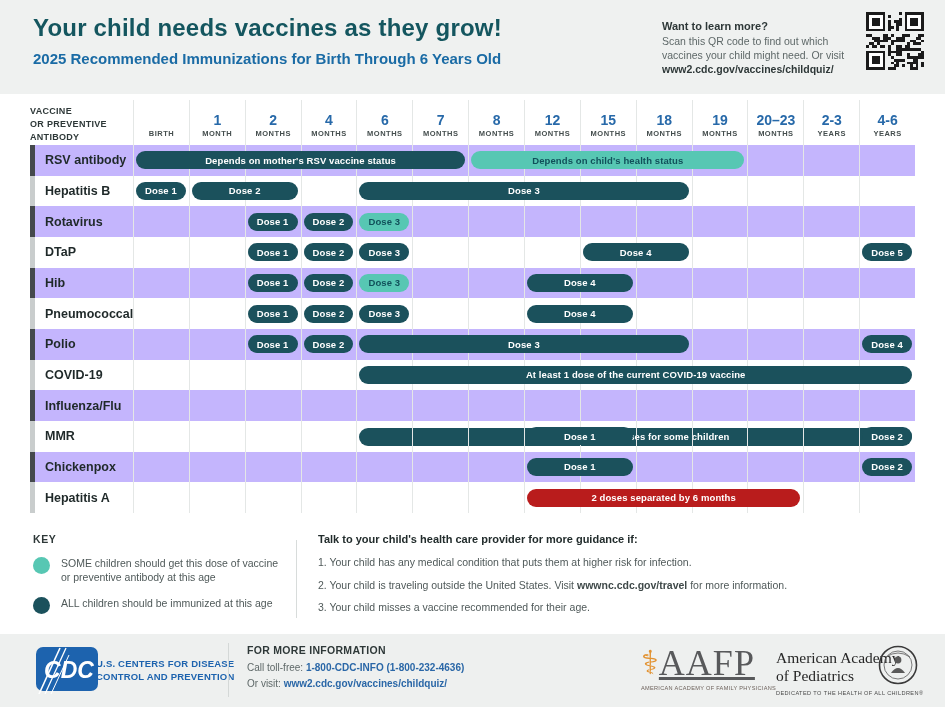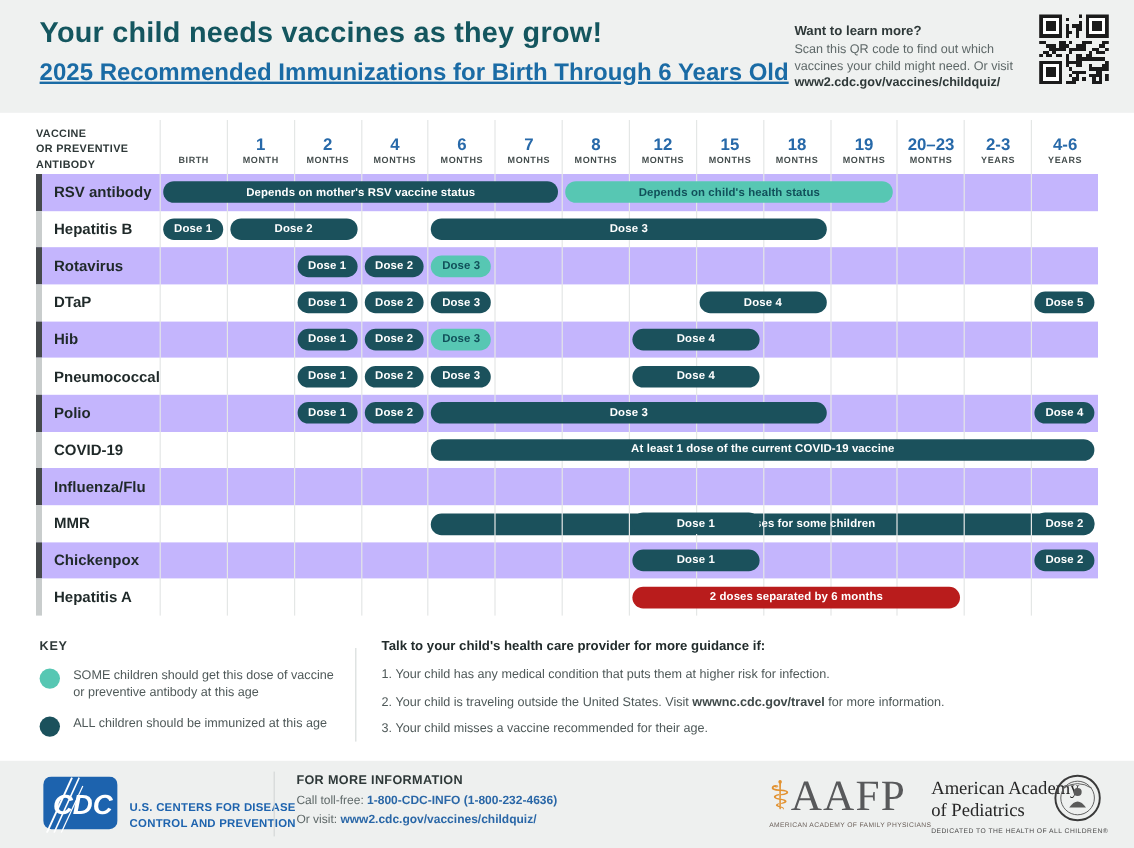--- a/index.html
+++ b/index.html
@@ -4,21 +4,21 @@
 <style>
   html,body { margin:0; padding:0; }
   body {
     width:945px; height:707px; position:relative; background:#ffffff;
     font-family:"Liberation Sans", sans-serif; overflow:hidden;
     -webkit-font-smoothing:antialiased;
   }
   
   .top-band { position:absolute; left:0; top:0; width:945px; height:94px; background:#eff1f0; }
   .page-title { position:absolute; left:33px; top:14px; font-size:24px; font-weight:bold; color:#14565f; letter-spacing:.2px; }
-  .page-subtitle { position:absolute; left:33px; top:50px; font-size:20px; font-weight:bold; color:#1a6ba5;text-decoration:underline; }
+  .page-subtitle { position:absolute; left:33px; top:50px; font-size:15px; font-weight:bold; color:#1a6ba5; }
   .learn { position:absolute; left:662px; top:20px; width:194px; }
   .learn-heading { font-size:11px; font-weight:bold; color:#2e3838; margin-bottom:3px; }
   .learn-text { font-size:10.5px; color:#5e6868; line-height:1.33; }
   .learn-url { font-size:10.5px; font-weight:bold; color:#2e3838; }
   .qr { position:absolute; left:866px; top:12px; width:58px; height:58px; }
   
   .table { position:absolute; left:30px; top:100px; width:885px; }
   .thead { display:flex; height:45px; }
   .corner { width:103px; box-sizing:border-box; padding-top:5px; font-size:9px; font-weight:bold;
             color:#2e3838; line-height:1.45; letter-spacing:.3px; white-space:pre-line; }
@@ -46,31 +46,31 @@
   .key-dot { width:17px; height:17px; border-radius:50%; flex:none; margin-top:1px; }
   .key-text { font-size:10.5px; color:#4f5959; line-height:1.35; }
   .info-divider { position:absolute; left:296px; top:540px; width:1px; height:78px; background:#d8dcdb; }
   .guidance { position:absolute; left:318px; top:533px; width:590px; }
   .guidance-heading { font-size:11px; font-weight:bold; color:#222c2c; margin-bottom:11px; }
   .guidance-item { font-size:10.5px; color:#4f5959; margin-bottom:10.5px; }
   .bold { font-weight:bold; color:#3f4949; }
   
   .footer { position:absolute; left:0; top:634px; width:945px; height:73px; background:#eef0ef; }
   .cdc-logo { position:absolute; left:36px; top:13px; }
-  .cdc-name { position:absolute; left:108px; top:24px; font-size:9.5px; font-weight:bold; color:#1d63ae;
-              white-space:pre-line; line-height:1.32; letter-spacing:.2px;margin-top:10px; }
+  .cdc-name { position:absolute; left:96px; top:24px; font-size:9.5px; font-weight:bold; color:#1d63ae;
+              white-space:pre-line; line-height:1.32; letter-spacing:.2px; }
   .footer-divider { position:absolute; left:228px; top:9px; width:1px; height:54px; background:#d4d8d7; }
   .fmi { position:absolute; left:247px; top:10px; }
   .fmi-heading { font-size:10.5px; font-weight:bold; color:#2e3838; letter-spacing:.3px; margin-bottom:4px; }
   .fmi-line { font-size:10px; color:#5e6868; line-height:1.6; }
   .fmi-line .blue { color:#2a67a7; font-weight:bold; }
   .aafp { position:absolute; left:641px; top:10px; width:125px; }
   .aafp-top { display:flex; align-items:flex-start; }
   .aafp-icon { font-family:"DejaVu Sans", sans-serif; font-size:33px; color:#e2912f; line-height:38px; }
-  .aafp-name { font-family:"Liberation Serif", serif; font-size:36px; color:#58595b; line-height:38px; letter-spacing:1px; }
+  .aafp-name { font-family:"Liberation Serif", serif; font-size:36px; color:#58595b; line-height:38px; letter-spacing:1px;text-decoration:underline; }
   .aafp-sub { font-size:5.6px; color:#6d625c; letter-spacing:.3px; margin-top:3px; white-space:nowrap; }
   .aap { position:absolute; left:776px; top:15px; }
   .aap-name { font-family:"Liberation Serif", serif; font-size:15.5px; color:#262626; line-height:1.15; white-space:pre-line; }
   .aap-sub { font-size:5.6px; color:#4a4a4a; letter-spacing:.4px; margin-top:5px; white-space:nowrap; }
   .aap-seal { position:absolute; left:878px; top:11px; }
 </style>
 </head>
 <body>
 
 <div class="top-band">

